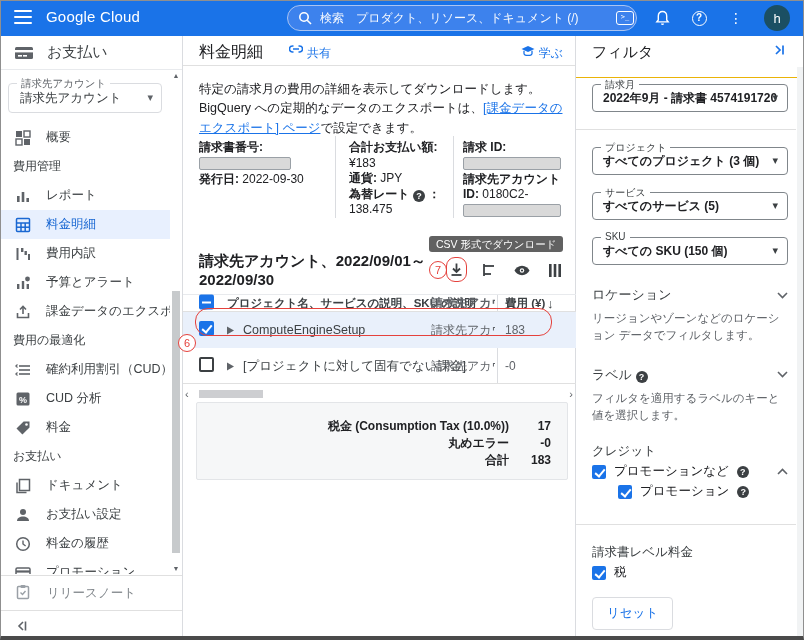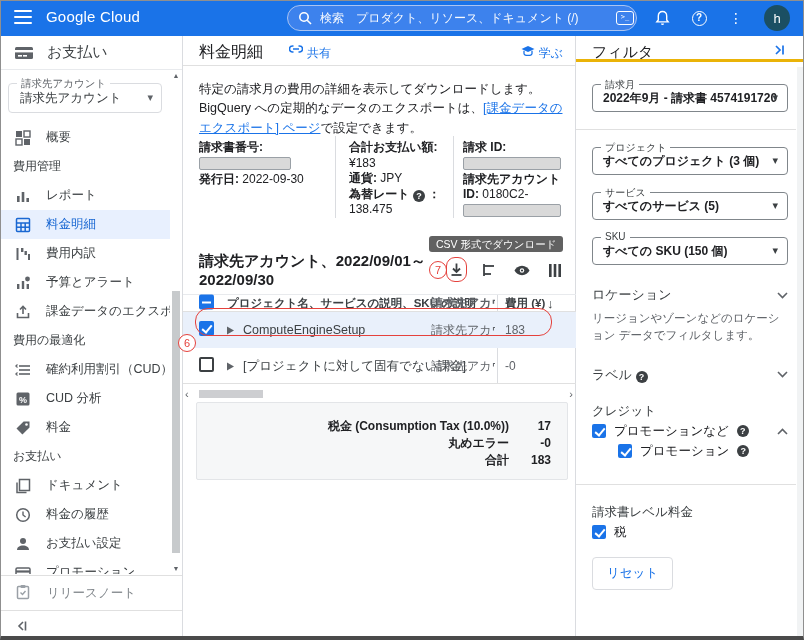--- a/index.html
+++ b/index.html
@@ -89,21 +89,21 @@
   .hscroll .harr { width:10px; font-size:11px; line-height:12px; cursor:pointer; }
   .hscroll .track { position:relative; flex:1; height:10px; }
   .hscroll .hthumb { position:absolute; left:4px; top:1px; width:64px; height:8px; background:#cdced1; cursor:grab; }
 
   .summary { position:absolute; left:13px; top:366px; width:372px; height:78px; background:#f6f7f8; border:1px solid #e3e5e8; border-radius:2px; padding-top:15px; }
   .srow { display:flex; justify-content:flex-end; font-size:12px; font-weight:bold; color:#202124; line-height:17px; padding-right:16px; }
   .srow .sval { width:42px; text-align:right; }
 
   
   .filter { position:absolute; top:36px; left:576px; right:0; bottom:0; background:#fff; }
-  .f-header { position:relative; height:26px; border-bottom:3px solid #eab308; }
+  .f-header { position:relative; height:42px; border-bottom:1px solid #eab308; }
   .f-title { position:absolute; left:16px; top:7px; font-size:15px; color:#202124; }
   .f-collapse { position:absolute; right:18px; top:8px; color:#1a73e8; cursor:pointer; }
   .f-body { position:absolute; top:31px; left:0; right:8px; bottom:0; padding:0 8px 0 16px; }
   .fsel { position:relative; height:28px; border:1px solid #80868b; border-radius:4px; margin-top:17px; cursor:pointer; }
   .fsel .flabel { position:absolute; top:-7px; left:8px; background:#fff; padding:0 4px; font-size:10px; color:#3c4043; }
   .fsel .val { line-height:26px; padding-left:10px; font-size:12px; color:#202124; white-space:nowrap; overflow:hidden;font-weight:bold; }
   .fsel .arrow { position:absolute; right:9px; top:6px; color:#3c4043; font-size:11px; }
   .fdiv { height:1px; background:#e0e0e0; margin:17px -8px 0 -16px; }
   .fsec { margin-top:21px; display:flex; align-items:center; justify-content:space-between; font-size:13px; color:#3c4043; }
   .fdesc { margin-top:6px; font-size:11.5px; line-height:1.5; color:#5f6368; }
@@ -298,35 +298,35 @@
             <rect x="4.5" y="1.5" width="10" height="11" fill="none" stroke="currentColor" stroke-width="1.5"></rect>
             <path d="M2 4.5v10h9.5" fill="none" stroke="currentColor" stroke-width="1.5"></path>
           </svg>
         </span>
       <span>ドキュメント</span>
     </div>
 
     <div class="sb-item">
       <span class="icn">
           <svg width="16" height="16" viewBox="0 0 16 16">
+            <circle cx="8" cy="5" r="3" fill="currentColor"></circle>
+            <path d="M2 14c0-3 2.7-4.5 6-4.5s6 1.5 6 4.5z" fill="currentColor"></path>
+          </svg>
+        </span>
+      <span>お支払い設定</span>
+    </div>
+
+    <div class="sb-item">
+      <span class="icn">
+          <svg width="16" height="16" viewBox="0 0 16 16">
             <circle cx="8" cy="8" r="6.3" fill="none" stroke="currentColor" stroke-width="1.5"></circle>
             <path d="M8 4.5V8l2.6 2" fill="none" stroke="currentColor" stroke-width="1.4"></path>
           </svg>
         </span>
       <span>料金の履歴</span>
-    </div>
-
-    <div class="sb-item">
-      <span class="icn">
-          <svg width="16" height="16" viewBox="0 0 16 16">
-            <circle cx="8" cy="5" r="3" fill="currentColor"></circle>
-            <path d="M2 14c0-3 2.7-4.5 6-4.5s6 1.5 6 4.5z" fill="currentColor"></path>
-          </svg>
-        </span>
-      <span>お支払い設定</span>
     </div>
 
     <div class="sb-item">
       <span class="icn">
           <svg width="16" height="14" viewBox="0 0 16 14">
             <rect x="1" y="2" width="14" height="10" rx="1.3" fill="none" stroke="currentColor" stroke-width="1.5"></rect>
             <rect x="1" y="4.4" width="14" height="2.2" fill="currentColor"></rect>
           </svg>
         </span>
       <span>プロモーション</span>
@@ -537,20 +537,21 @@
     <div class="fdesc">リージョンやゾーンなどのロケーション データでフィルタします。</div>
 
     <div class="fsec">
       <span><span>ラベル</span> <span class="helpdot">?</span></span>
       <span class="chev">
           <svg width="11" height="7" viewBox="0 0 11 7">
             <path d="M1 1l4.5 4.5L10 1" fill="none" stroke="#5f6368" stroke-width="1.6"></path>
           </svg>
         </span>
     </div>
+    <div class="fdesc">フィルタを適用するラベルのキーと値を選択します。</div>
 
     <div class="ftitle2">クレジット</div>
     <div class="fcbrow">
       <span class="cb checked" style="width:14px;height:14px"></span>
       <span>プロモーションなど</span>
       <span class="helpdot">?</span>
       <span class="spacer"></span>
       <span class="chev">
           <svg width="11" height="7" viewBox="0 0 11 7">
             <path d="M1 6l4.5-4.5L10 6" fill="none" stroke="#5f6368" stroke-width="1.6"></path>

